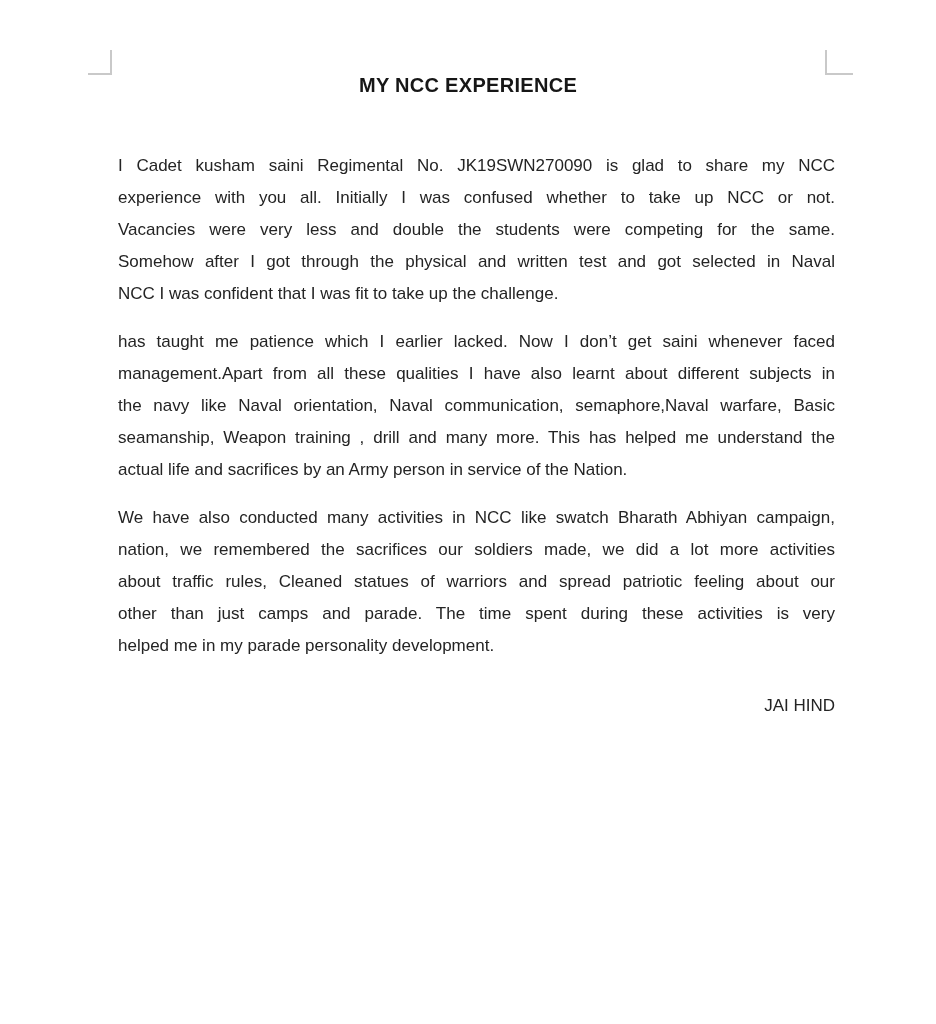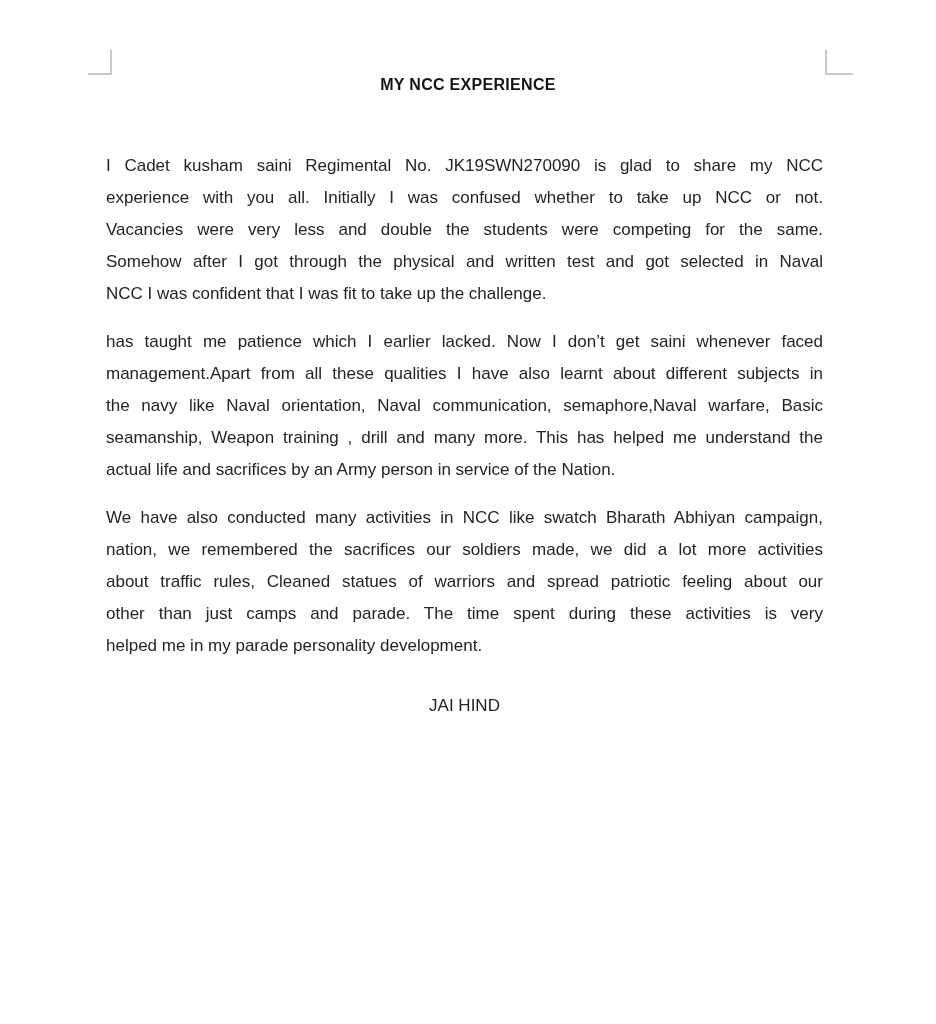--- a/index.html
+++ b/index.html
@@ -32,49 +32,49 @@
     border-left: 2px solid #c9c9c9;
     border-bottom: 2px solid #c9c9c9;
   }
   .doc-title {
     position: absolute;
     top: 71px;
     left: 0;
     width: 100%;
     margin: 0;
     text-align: center;
-    font-size: 16px;
+    font-size: 20px;
     line-height: 28px;
     font-weight: 700;
     letter-spacing: 0.3px;
     color: #161616;
   }
   .content {
     position: absolute;
     top: 150px;
-    left: 106px;
+    left: 118px;
     width: 717px;
     color: #242424;
     font-size: 17px;
     line-height: 32px;
   }
   .para {
     margin: 0 0 16px 0;
   }
   .line {
     text-align: justify;
     text-align-last: justify;
     white-space: nowrap;
   }
   .line.last {
     text-align-last: left;
   }
   .closing {
     margin-top: 28px;
-    text-align: center;
+    text-align: right;
   }
 </style>
 </head>
 <body>
 
 <div class="sheet">
 
   <div class="crop-mark left"></div>
   <div class="crop-mark right"></div>
 

